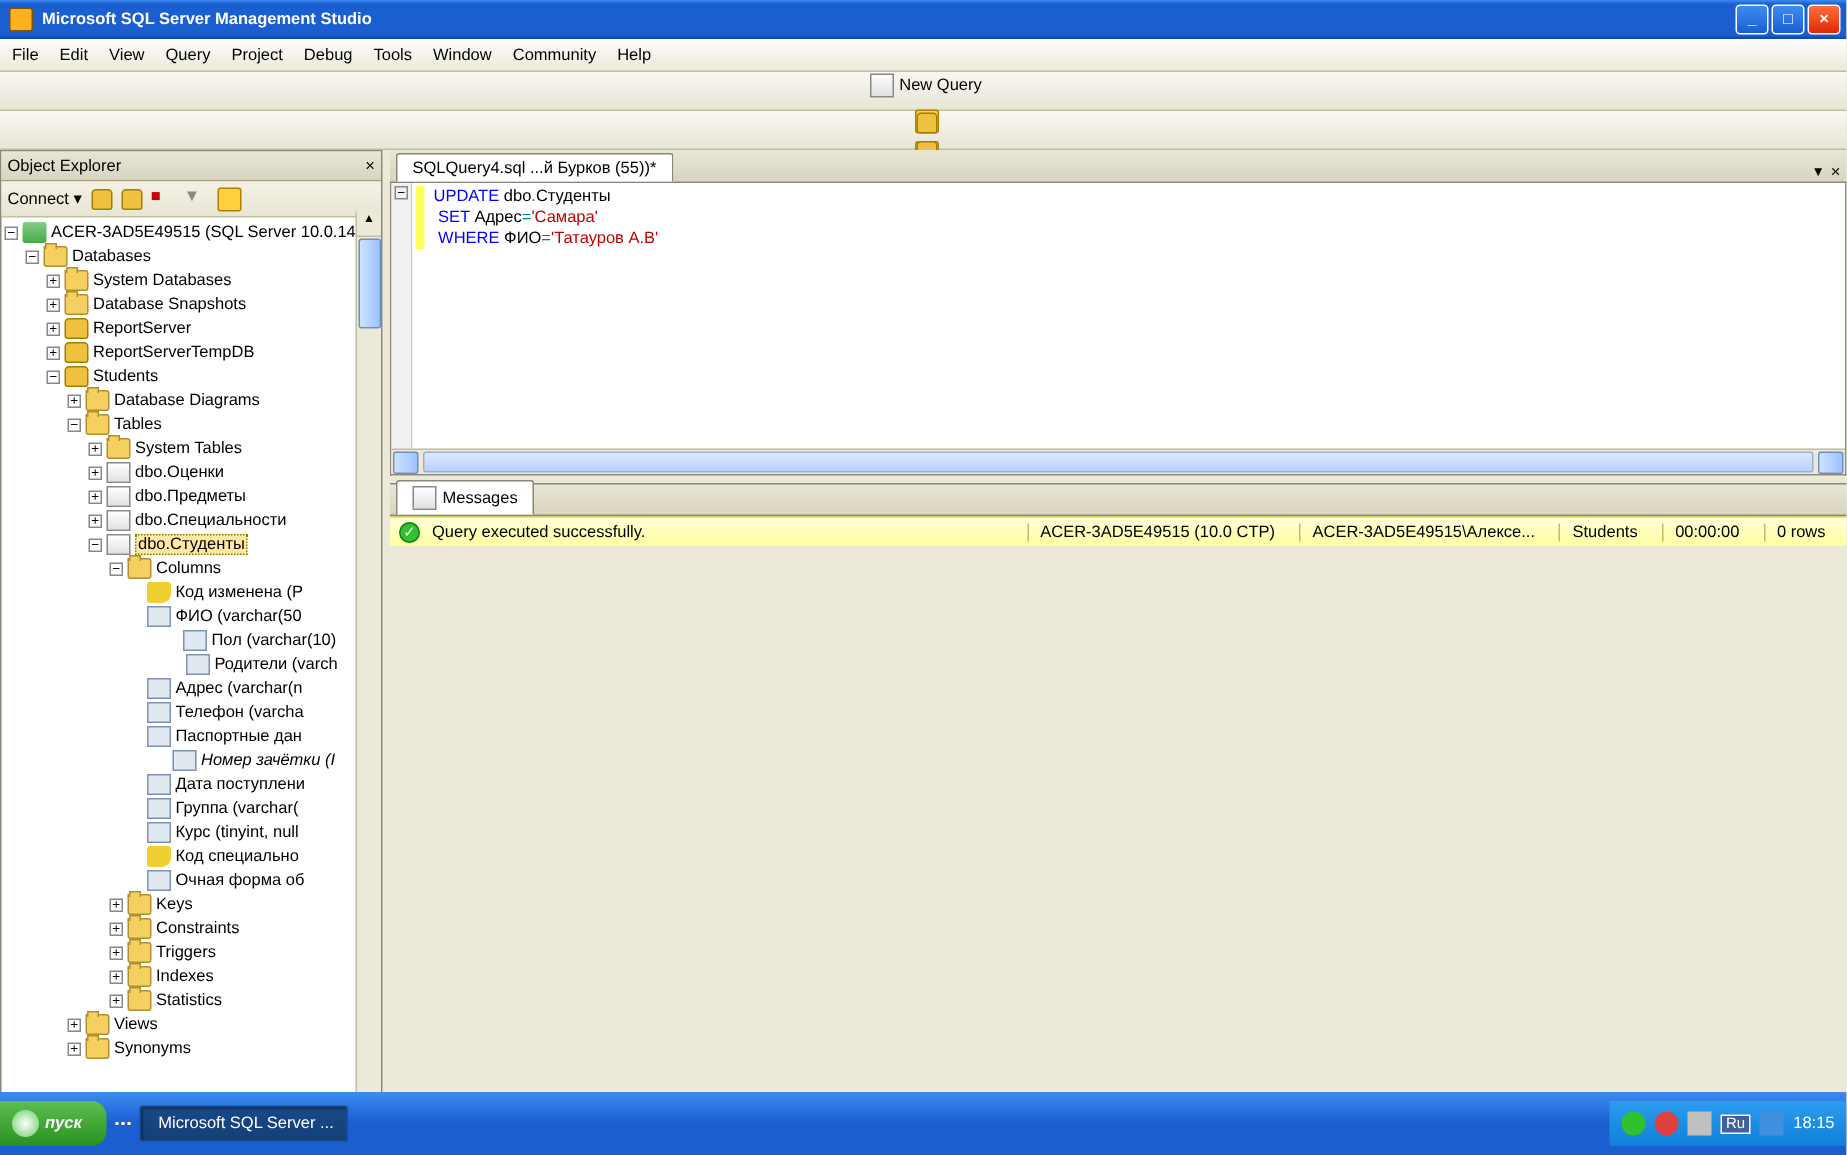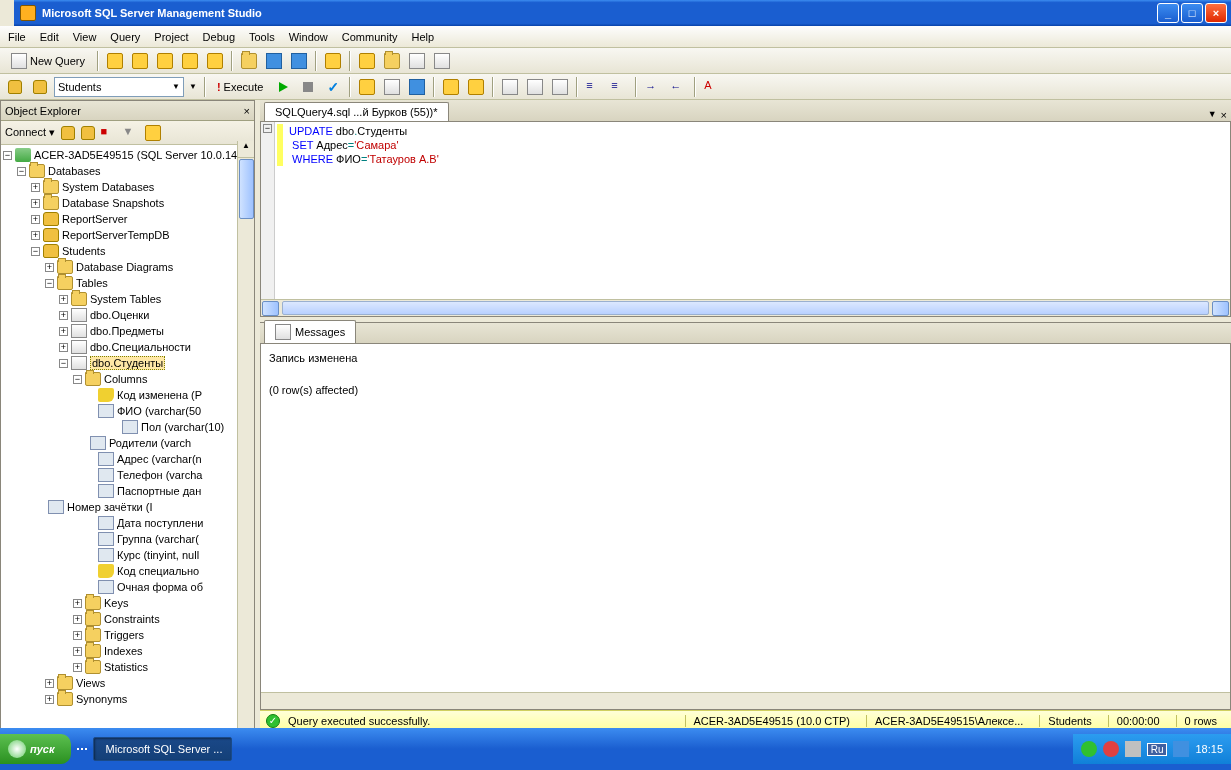--- a/index.html
+++ b/index.html
@@ -1,31 +1,31 @@
 <!DOCTYPE html>
 <html><head>
 <meta charset="utf-8">
 <style>
 * { margin:0; padding:0; box-sizing:border-box; font-family:Tahoma,Arial,sans-serif; font-size:11px; }
 body { background:#ece9d8; width:1231px; height:770px; overflow:hidden; position:relative; }
 
 
-.titlebar { height:26px; background:linear-gradient(to bottom,#3c8cf0,#1a5ed0 10%,#1a5ed0 90%,#0842a8); display:flex; align-items:center; color:#fff; font-weight:bold; font-size:13px; padding-left:6px;margin-left:14px; }
+.titlebar { height:26px; background:linear-gradient(to bottom,#3c8cf0,#1a5ed0 10%,#1a5ed0 90%,#0842a8); display:flex; align-items:center; color:#fff; font-weight:bold; font-size:13px; padding-left:6px; }
 .titlebar .app-icon { width:16px; height:16px; background:#ffb020; border:1px solid #805500; margin-right:6px; border-radius:2px; }
 .titlebar .controls { margin-left:auto; display:flex; gap:2px; padding-right:4px; }
 .titlebar .ctl { width:22px; height:20px; border-radius:3px; display:flex; align-items:center; justify-content:center; color:#fff; font-weight:bold; }
 .titlebar .ctl.min,.titlebar .ctl.max { background:linear-gradient(to bottom,#3c8cf0,#1a5ed0); border:1px solid #fff; }
 .titlebar .ctl.close { background:linear-gradient(to bottom,#ff7040,#e02800); border:1px solid #fff; }
 
 
 .menubar { height:22px; background:linear-gradient(to bottom,#fdfdfd,#ece9d8); border-bottom:1px solid #c0c0a0; display:flex; align-items:center; padding-left:8px; gap:14px; }
 .menubar span { cursor:default; }
 
 
-.toolbar { height:26px; background:linear-gradient(to bottom,#f8f7f2,#e8e5d5); border-bottom:1px solid #c0c0a0; display:flex; align-items:center; padding-left:4px; gap:3px; }
+.toolbar { height:26px; background:linear-gradient(to bottom,#f8f7f2,#e8e5d5); border-bottom:1px solid #c0c0a0; display:flex; align-items:center; padding-left:4px; gap:3px;flex-direction:column; }
 .tbtn { width:22px; height:22px; border:1px solid transparent; display:flex; align-items:center; justify-content:center; border-radius:2px; }
 .tsep { width:2px; height:20px; border-left:1px solid #a0a080; border-right:1px solid #fff; margin:0 2px; }
 .newq { padding:0 6px; display:flex; align-items:center; height:22px; border:1px solid transparent; gap:3px; }
 .dbcombo { width:130px; height:20px; background:#fff; border:1px solid #7f9db9; display:flex; align-items:center; padding:0 3px; }
 .dbcombo .arrow { margin-left:auto; font-size:8px; }
 .exec { padding:0 6px; height:22px; display:flex; align-items:center; gap:3px; }
 .ico { width:16px; height:16px; display:inline-block; }
 .i-doc{background:linear-gradient(to bottom,#fff,#e0e0e0);border:1px solid #888;}
 .i-yel{background:#ffd040;border:1px solid #b08000;border-radius:2px;}
 .i-play{width:0;height:0;border-left:9px solid #0a0;border-top:5px solid transparent;border-bottom:5px solid transparent;}
@@ -351,41 +351,41 @@
       <div class="node" style="padding-left:86px;">
           <span class="noexp"></span>
           <span class="nico i-col"></span>
           <span class="lbl">ФИО (varchar(50</span>
         </div>
       <div class="node" style="padding-left:110px;">
           <span class="noexp"></span>
           <span class="nico i-col"></span>
           <span class="lbl">Пол (varchar(10)</span>
         </div>
-      <div class="node" style="padding-left:78px;">
+      <div class="node" style="padding-left:112px;">
           <span class="noexp"></span>
           <span class="nico i-col"></span>
           <span class="lbl">Родители (varch</span>
         </div>
       <div class="node" style="padding-left:86px;">
           <span class="noexp"></span>
           <span class="nico i-col"></span>
           <span class="lbl">Адрес (varchar(n</span>
         </div>
       <div class="node" style="padding-left:86px;">
           <span class="noexp"></span>
           <span class="nico i-col"></span>
           <span class="lbl">Телефон (varcha</span>
         </div>
       <div class="node" style="padding-left:86px;">
           <span class="noexp"></span>
           <span class="nico i-col"></span>
           <span class="lbl">Паспортные дан</span>
         </div>
-      <div class="node" style="padding-left:36px;">
+      <div class="node" style="padding-left:103px;font-style:italic;">
           <span class="noexp"></span>
           <span class="nico i-col"></span>
           <span class="lbl">Номер зачётки (I</span>
         </div>
       <div class="node" style="padding-left:86px;">
           <span class="noexp"></span>
           <span class="nico i-col"></span>
           <span class="lbl">Дата поступлени</span>
         </div>
       <div class="node" style="padding-left:86px;">
@@ -480,26 +480,20 @@
     </div>
 
     <div class="splith"></div>
 
     <div class="msgtab">
       <div class="tab">
         <span class="ico i-doc"></span>
         <span>Messages</span>
       </div>
     </div>
-    <div class="msgpane">
-      <div>Запись изменена</div>
-      <div>&nbsp;</div>
-      <div>(0 row(s) affected)</div>
-      <div class="hsb"></div>
-    </div>
 
     <div class="qstatus">
       <div class="chk">✓</div>
       <span>Query executed successfully.</span>
       <div class="sp"></div>
       <span class="cell">ACER-3AD5E49515 (10.0 CTP)</span>
       <span class="cell">ACER-3AD5E49515\Алексе...</span>
       <span class="cell">Students</span>
       <span class="cell">00:00:00</span>
       <span class="cell">0 rows</span>

